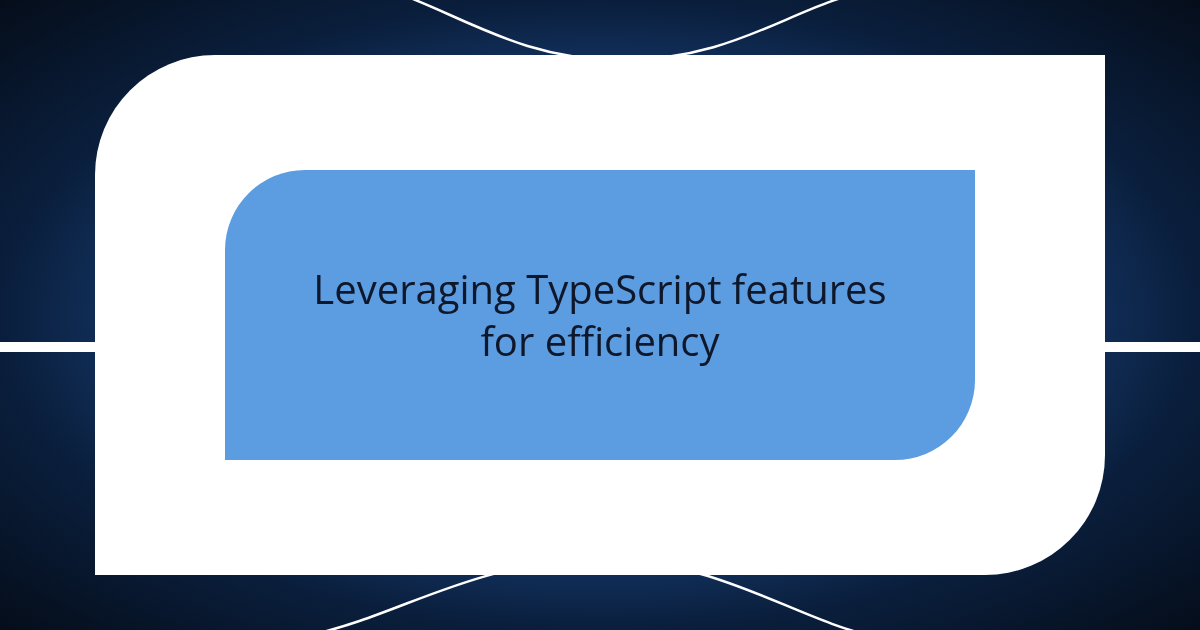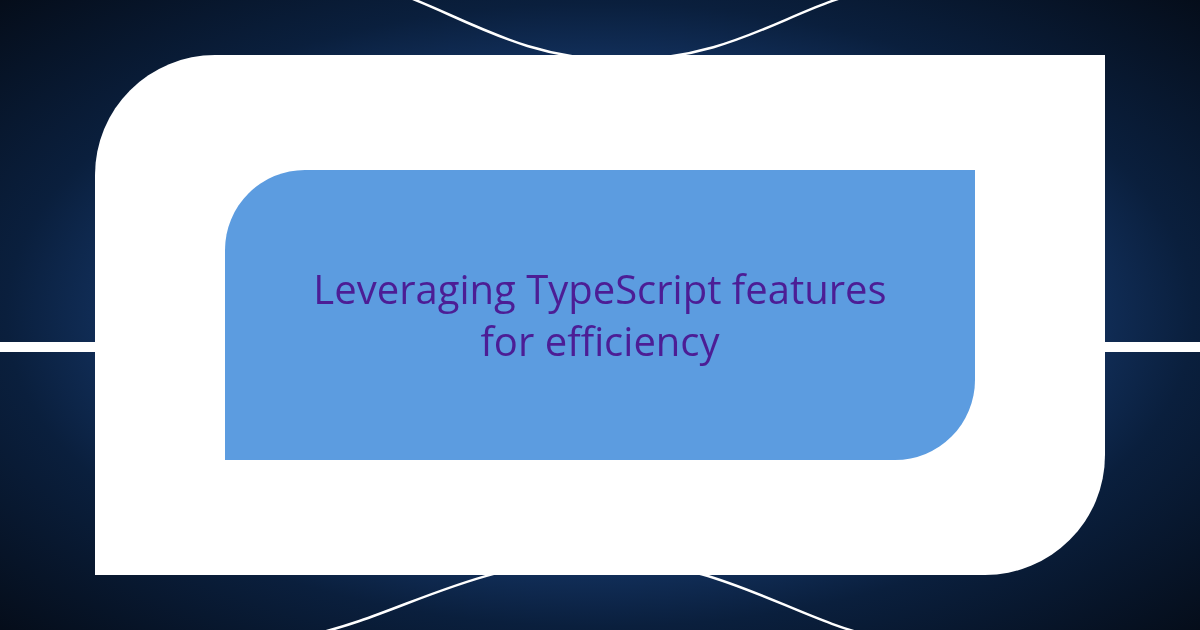--- a/index.html
+++ b/index.html
@@ -37,21 +37,21 @@
       height: 290px;
       background: #5c9ce0;
       border-top-left-radius: 80px;
       border-bottom-right-radius: 80px;
       display: flex;
       align-items: center;
       justify-content: center;
       padding: 40px 60px;
     }
     .title-text {
-      color: #4c1d95;
+      color: #0f172a;
       font-size: 40px;
       font-weight: 500;
       text-align: center;
       line-height: 1.3;
     }
     .wave-top {
       position: absolute;
       top: -20px;
       left: 0;
       width: 1200px;

